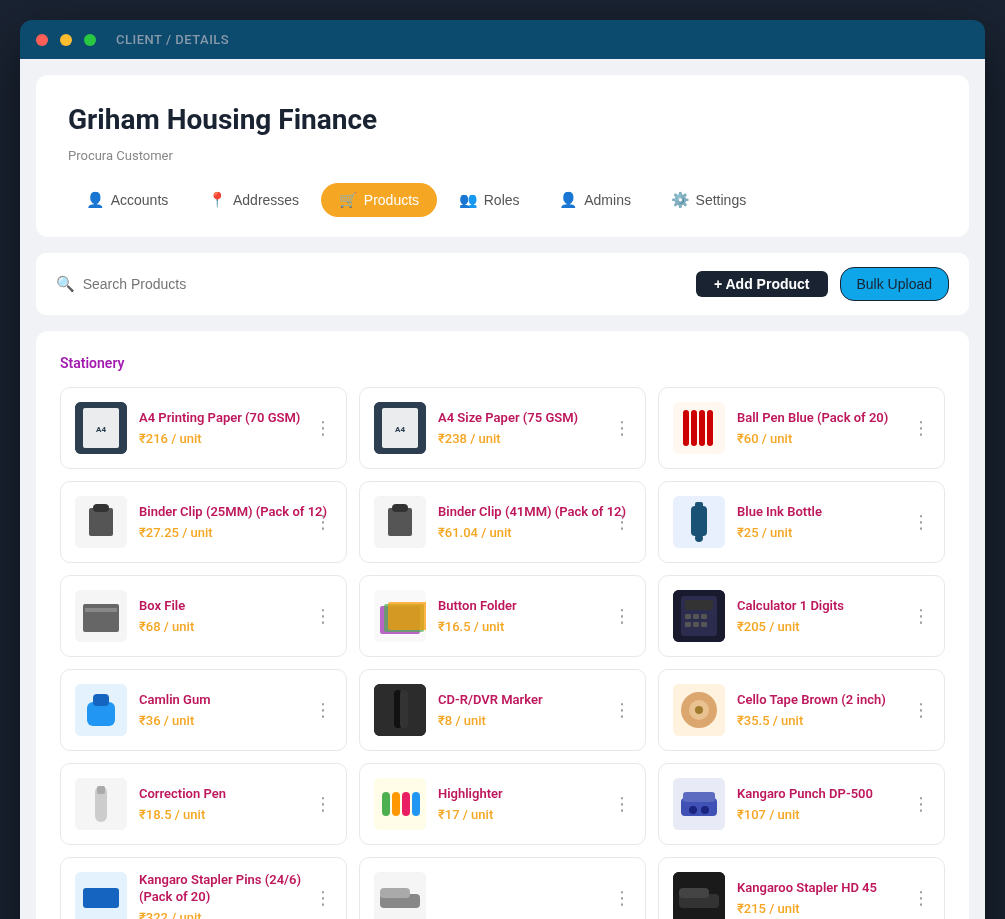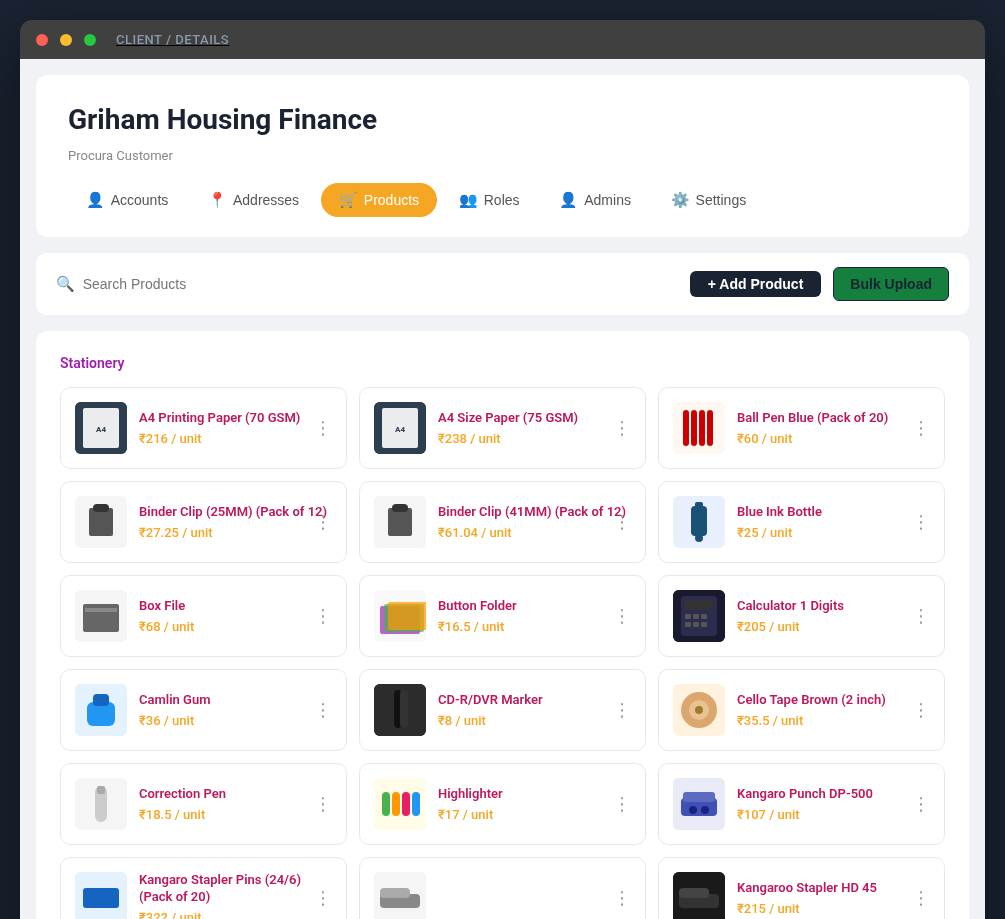--- a/index.html
+++ b/index.html
@@ -13,26 +13,25 @@
       padding: 20px;
     }
     .window {
       width: 965px;
       background: #1a2332;
       border-radius: 12px;
       overflow: hidden;
       box-shadow: 0 20px 60px rgba(0,0,0,0.5);
     }
     .titlebar {
-      background: #404040;
+      background: #0c4a6e;
       padding: 12px 16px;
       display: flex;
       align-items: center;
       gap: 12px;
-      text-decoration: underline;
     }
     .dot { width: 12px; height: 12px; border-radius: 50%; }
     .dot-red { background: #ff5f57; }
     .dot-yellow { background: #febc2e; }
     .dot-green { background: #28c840; }
     .titlebar-text {
       color: #8899aa;
       font-size: 13px;
       font-weight: 500;
       margin-left: 8px;
@@ -110,27 +109,27 @@
       color: #fff;
       border: none;
       border-radius: 6px;
       padding: 5px 18px;
       font-size: 14px;
       font-weight: 600;
       cursor: pointer;
       white-space: nowrap;
     }
     .btn-bulk {
-      background: #15803d;
+      background: #0ea5e9;
       color: #1a2332;
       border: 1.5px solid #1a2332;
-      border-radius: 6px;
+      border-radius: 14px;
       padding: 8px 16px;
       font-size: 14px;
-      font-weight: 700;
+      font-weight: 400;
       cursor: pointer;
       white-space: nowrap;
     }
     .products-section {
       background: #fff;
       border-radius: 12px;
       padding: 24px;
     }
     .section-title {
       font-size: 14px;

